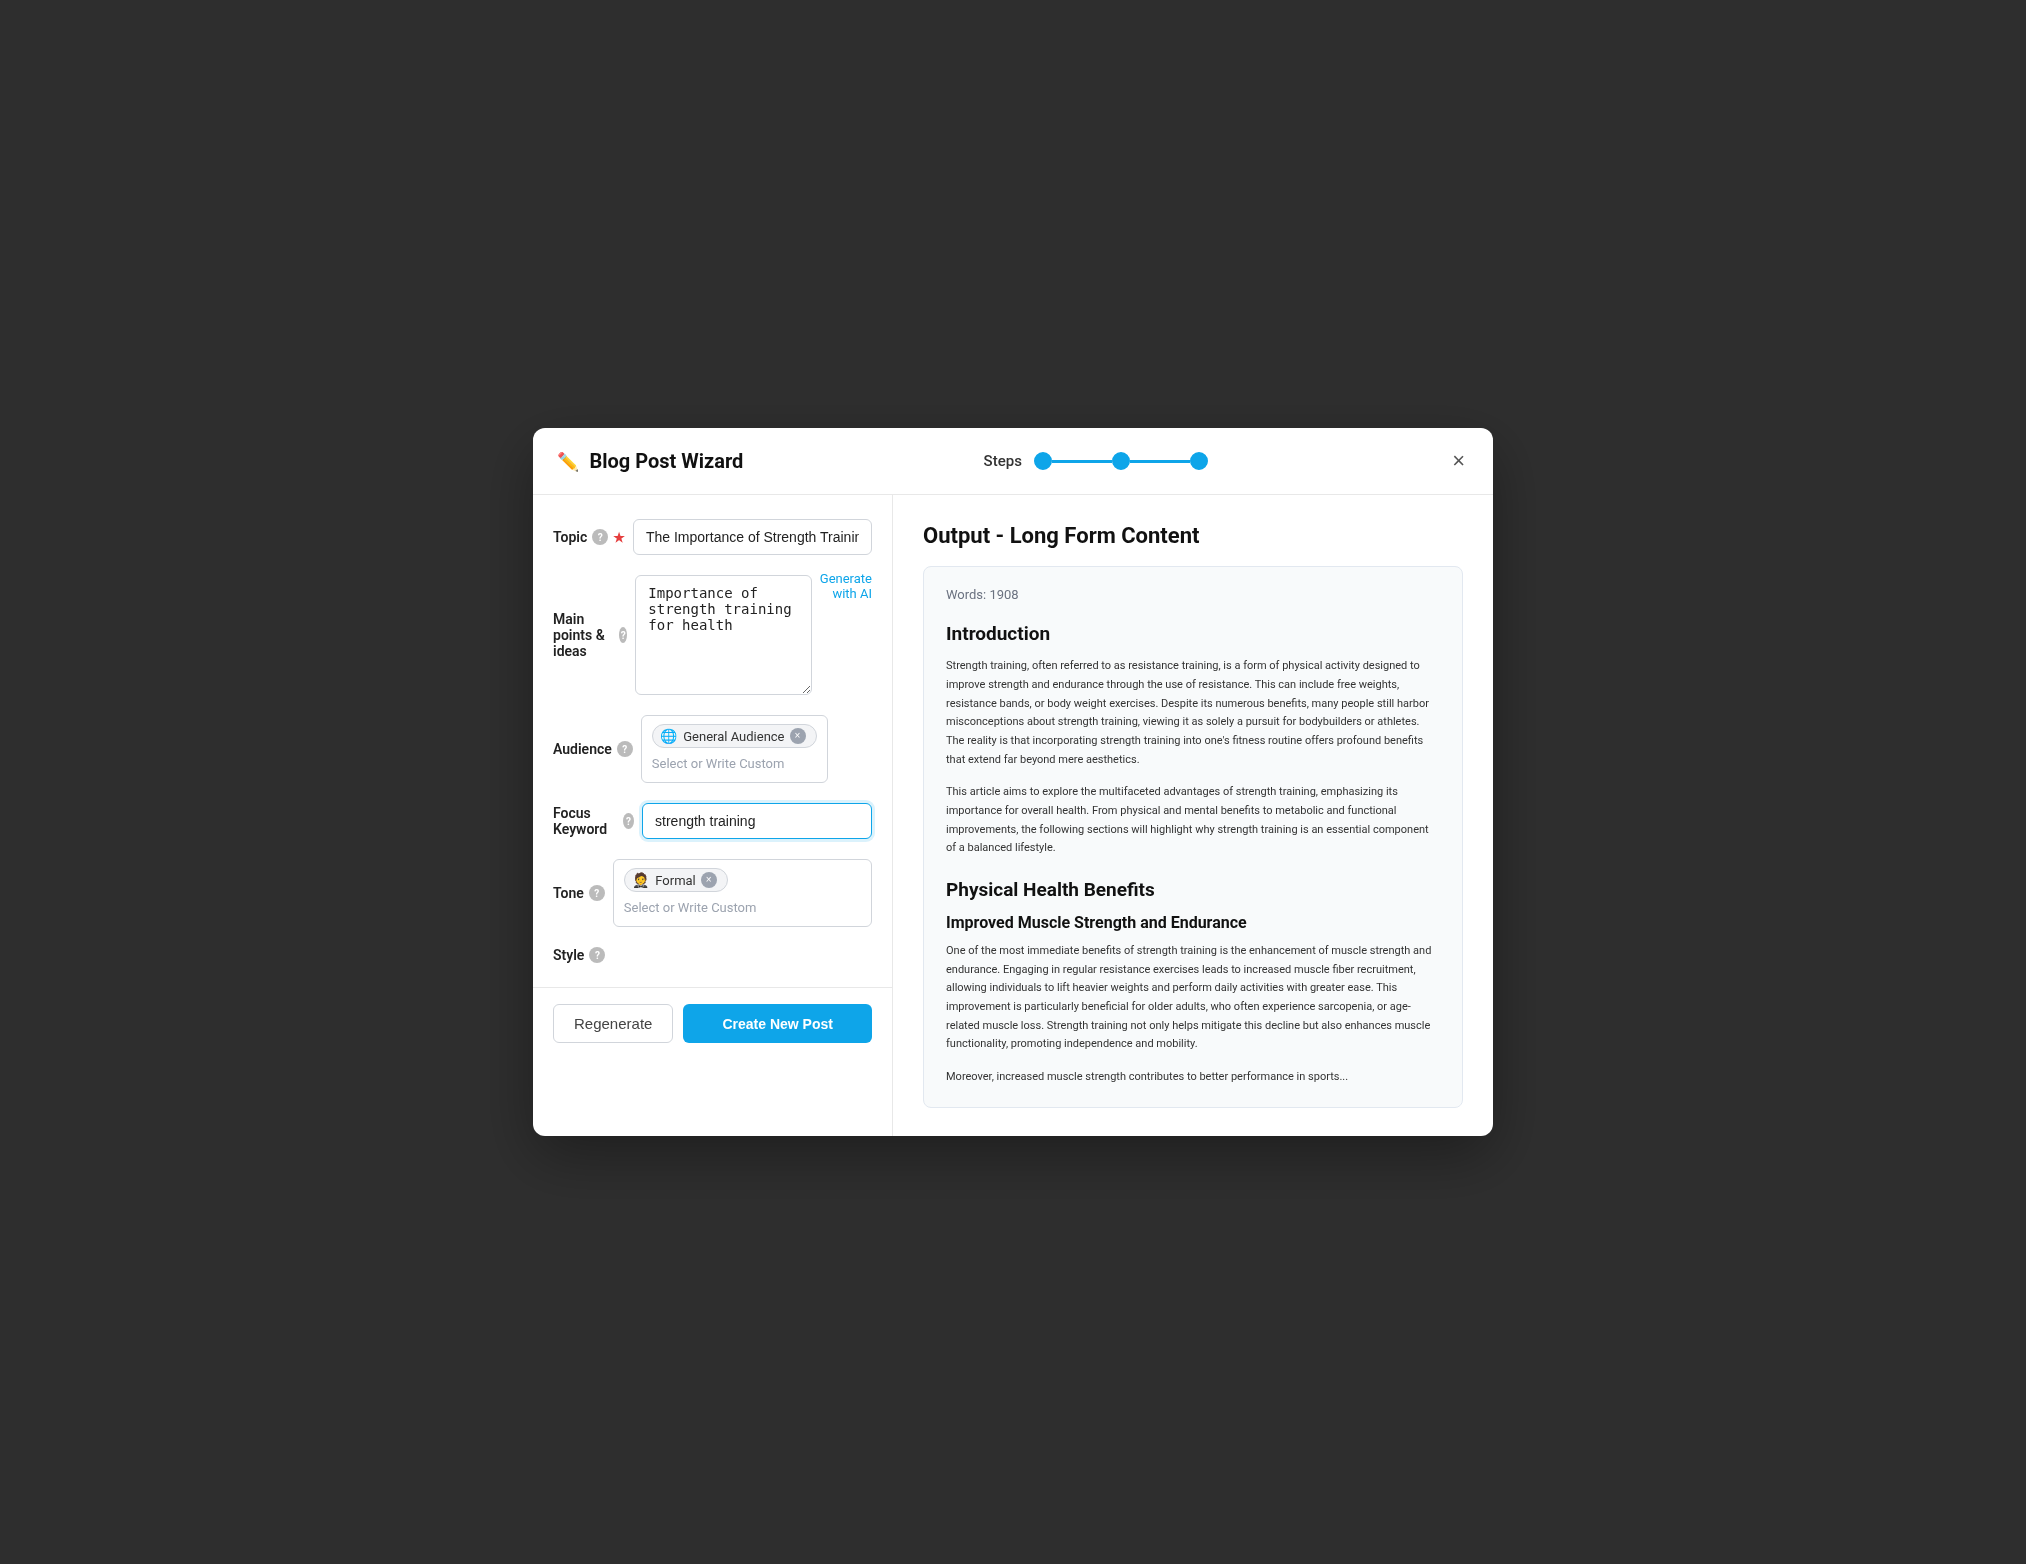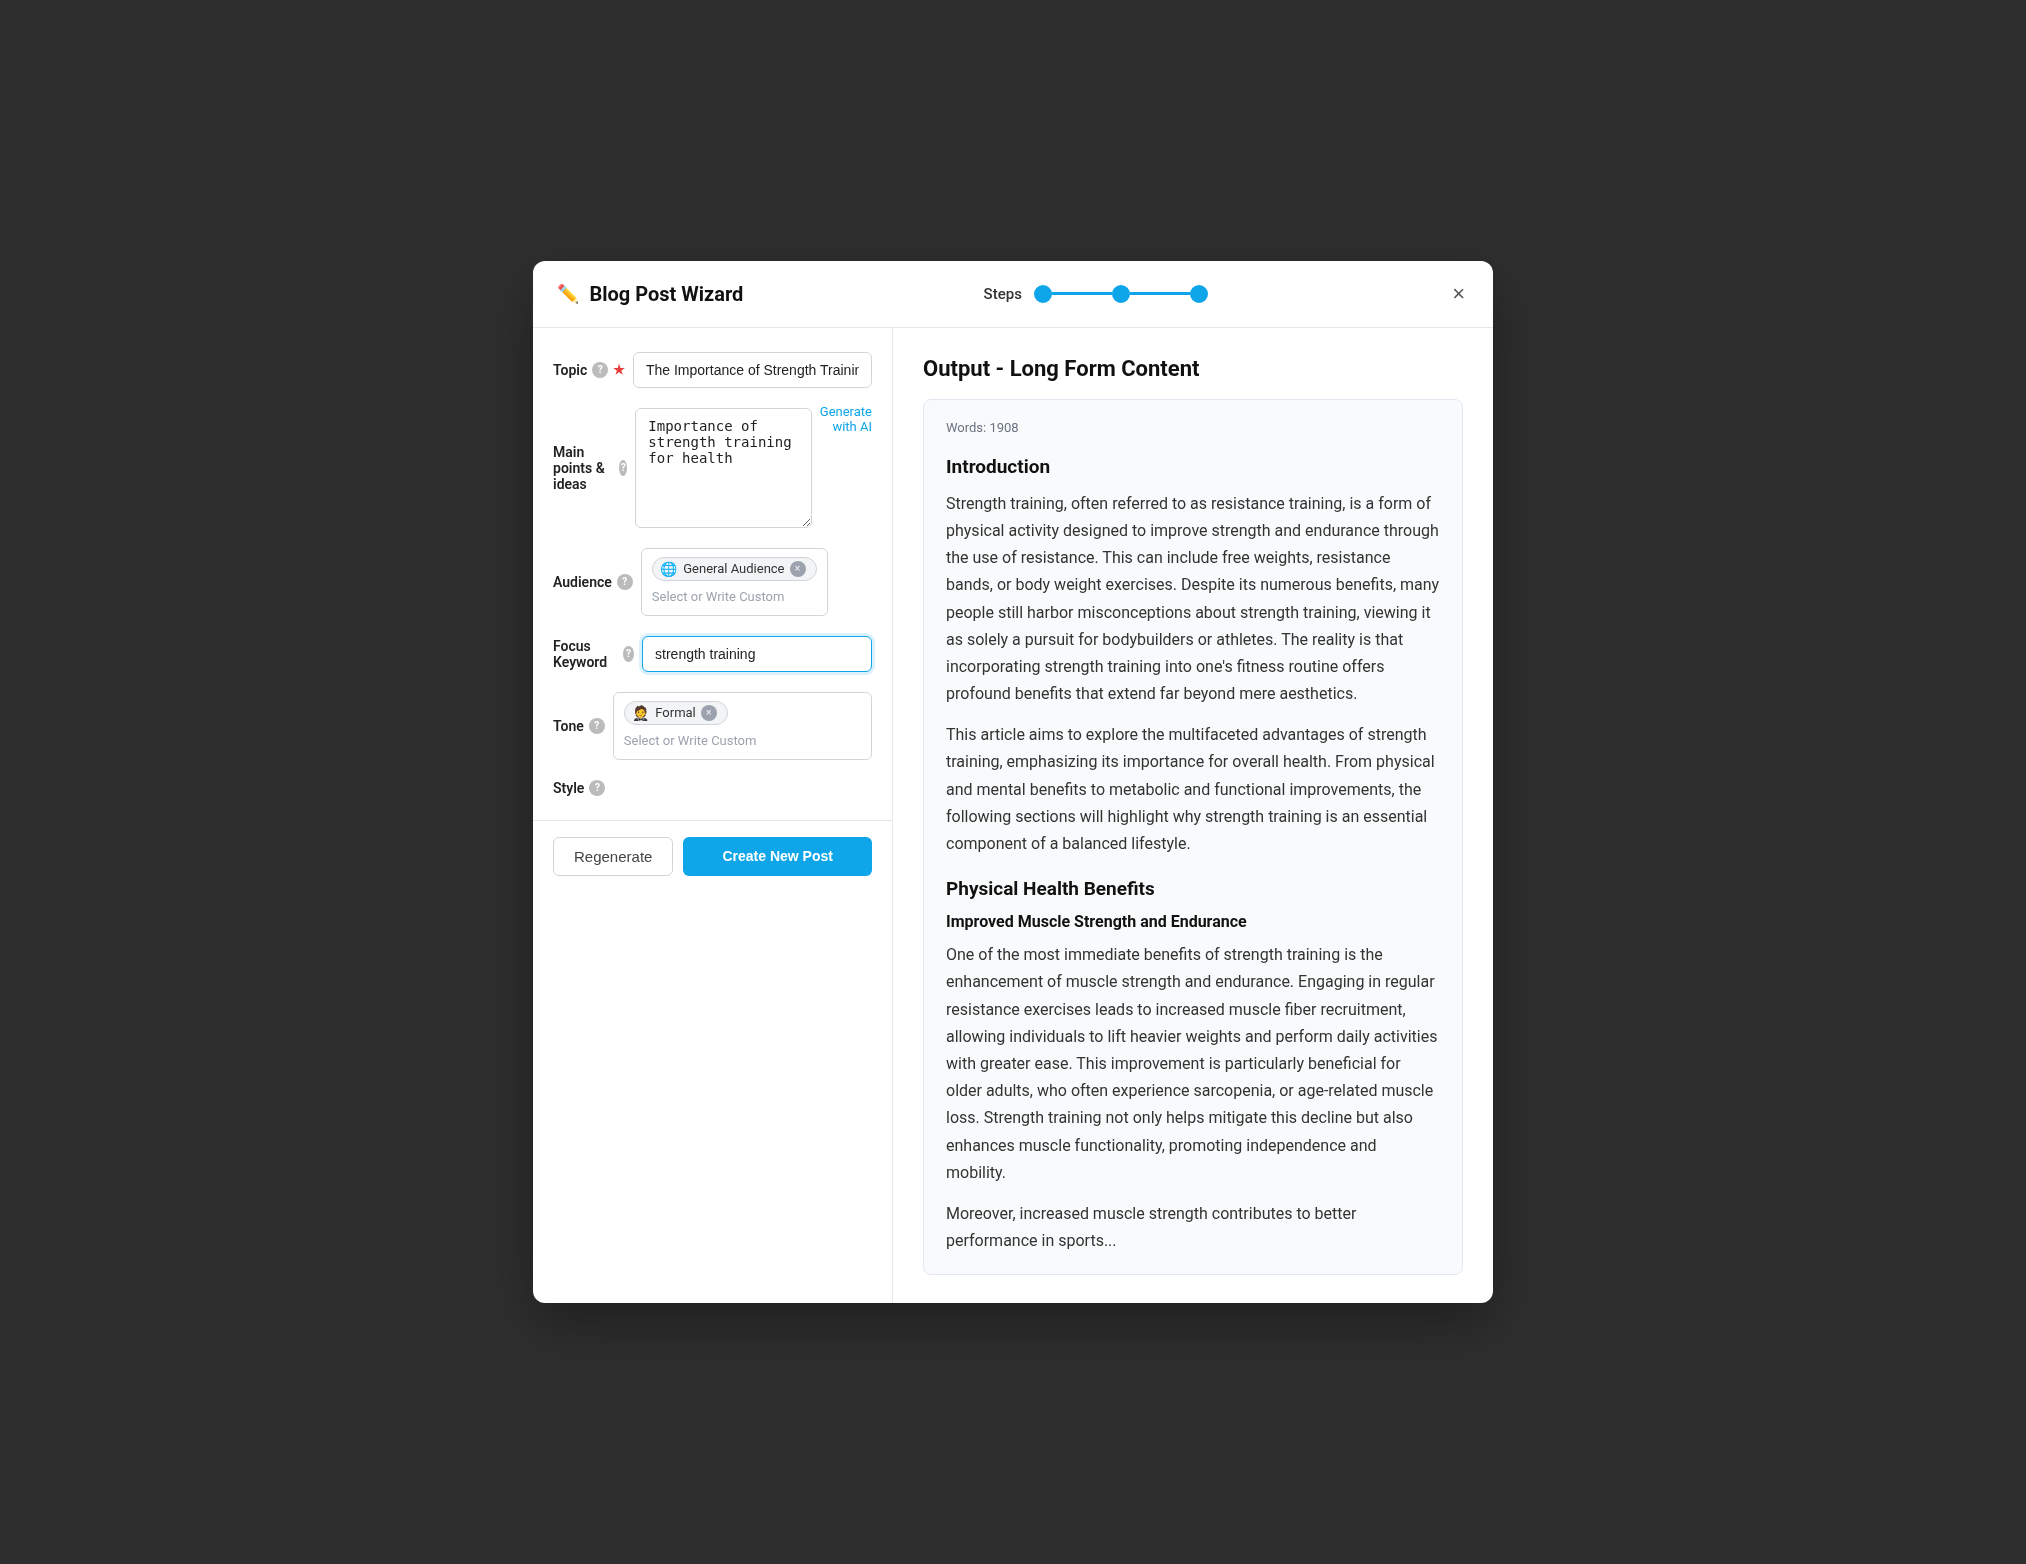--- a/index.html
+++ b/index.html
@@ -315,21 +315,21 @@
     }
 
     .content-sub-title {
       font-size: 16px;
       font-weight: 700;
       color: #111;
       margin-bottom: 10px;
     }
 
     .content-paragraph {
-      font-size: 16px;
+      font-size: 11px;
       line-height: 1.7;
       color: #333;
       margin-bottom: 14px;
     }
 
     .content-paragraph:last-child { margin-bottom: 0; }
 
     
     .left-panel::-webkit-scrollbar,
     .right-panel::-webkit-scrollbar { width: 5px; }

